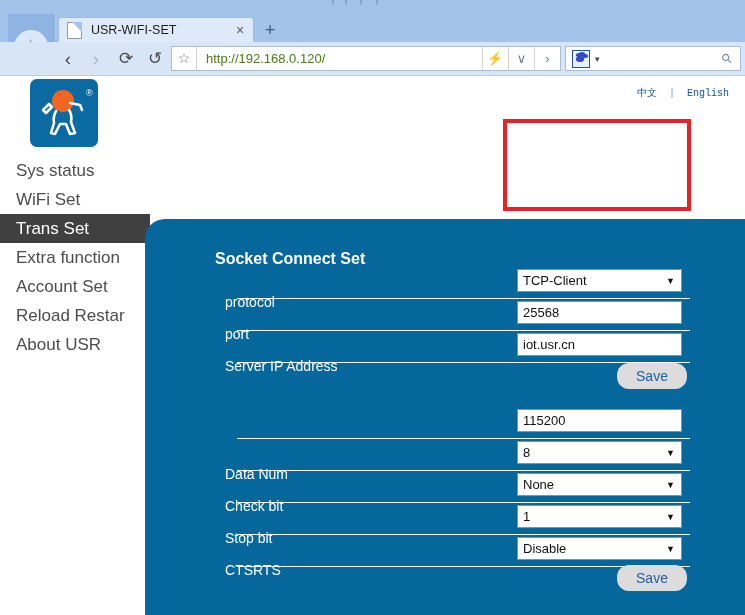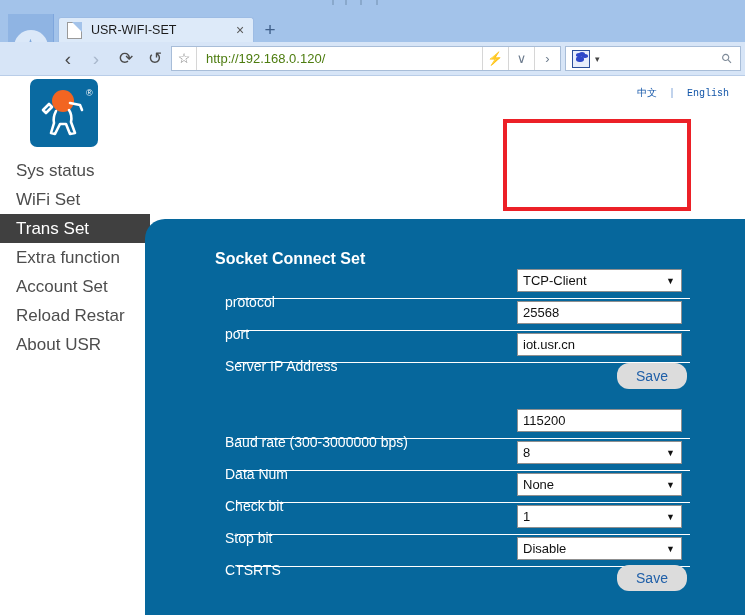--- a/index.html
+++ b/index.html
@@ -483,21 +483,20 @@
       <div class="ctl">
         <span>iot.usr.cn</span>
       </div>
       <div class="row-line"></div>
     </div>
 
     <div class="save-btn" style="top:144px">Save</div>
 
 
     <div class="form-row" style="top:190px">
-      <span class="row-label">Baud rate (300-3000000 bps)</span>
       <div class="ctl">
         <span>115200</span>
       </div>
       <div class="row-line"></div>
     </div>
 
     <div class="form-row" style="top:222px">
       <span class="row-label">Data Num</span>
       <div class="ctl">
         <span>8</span>

